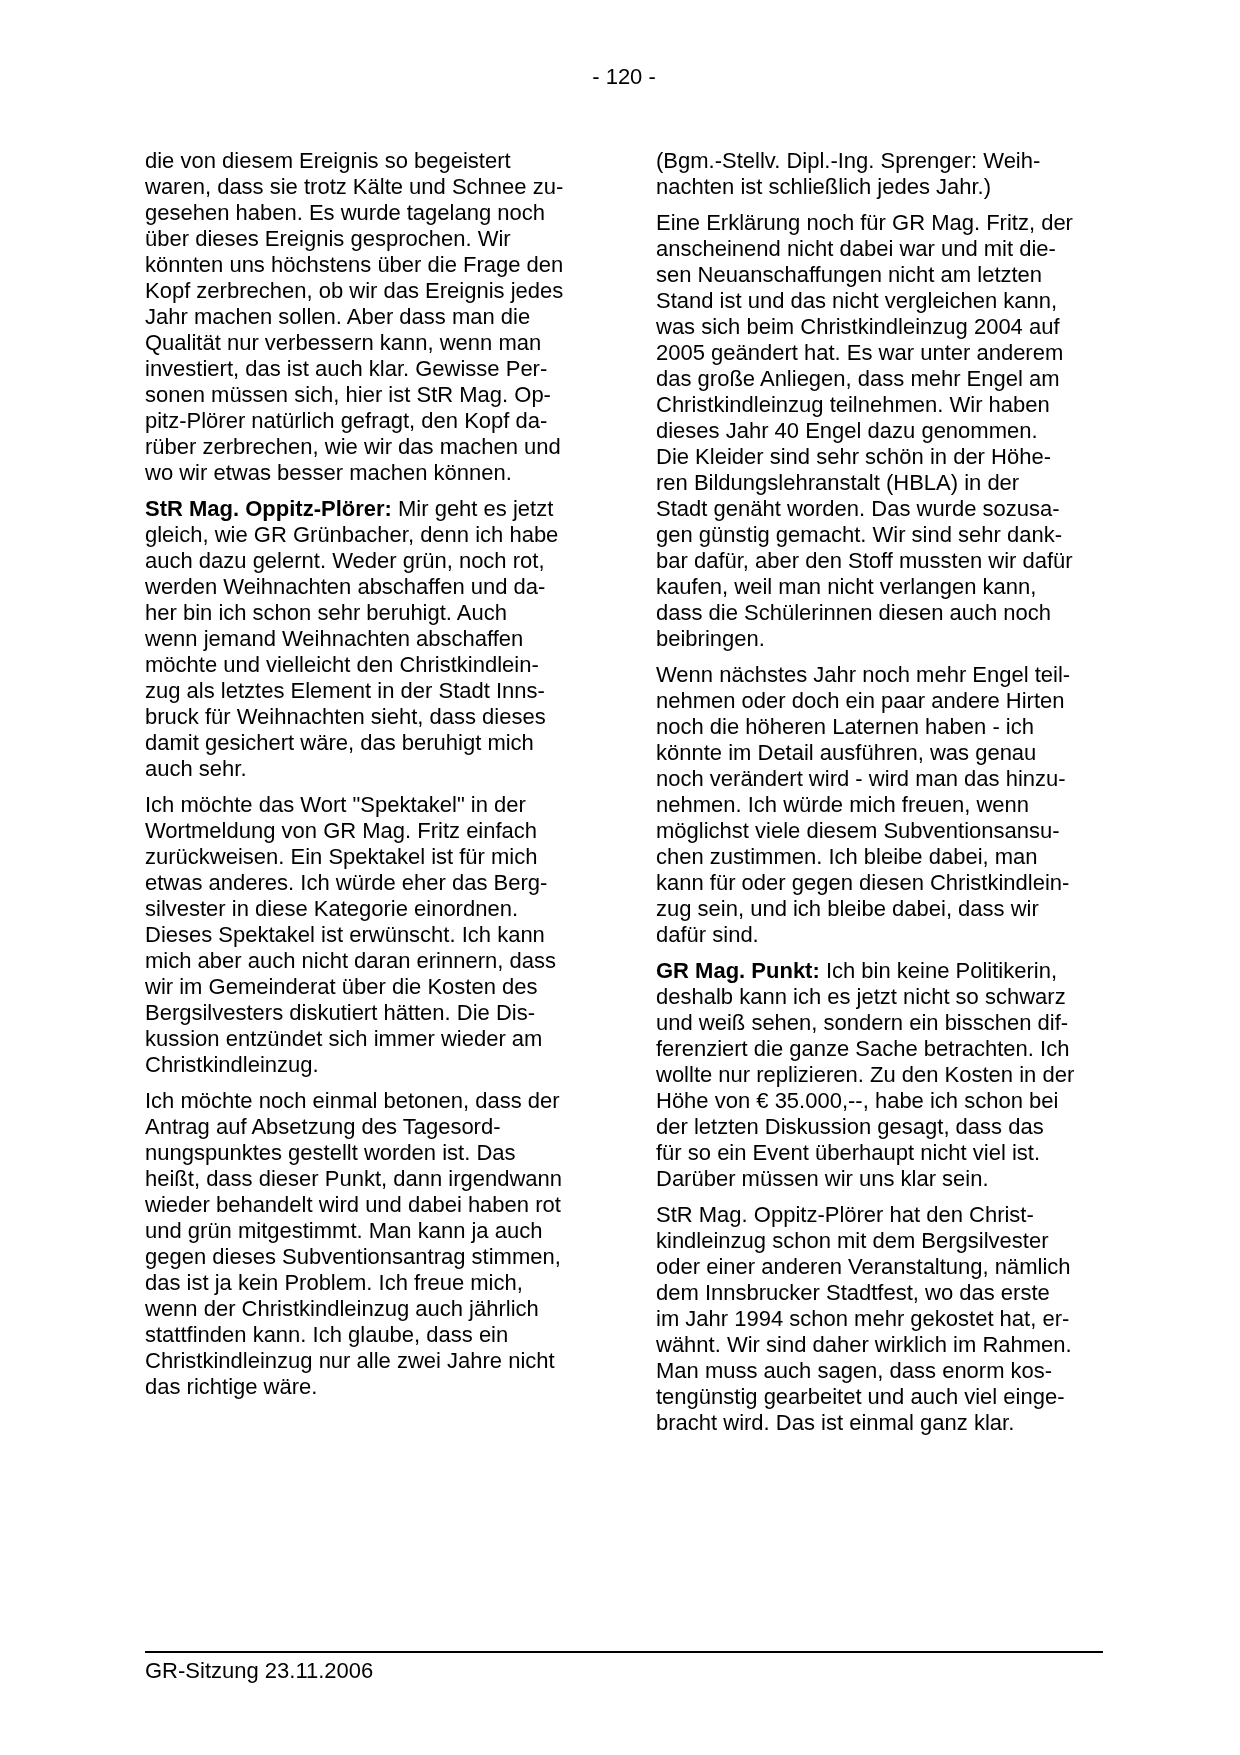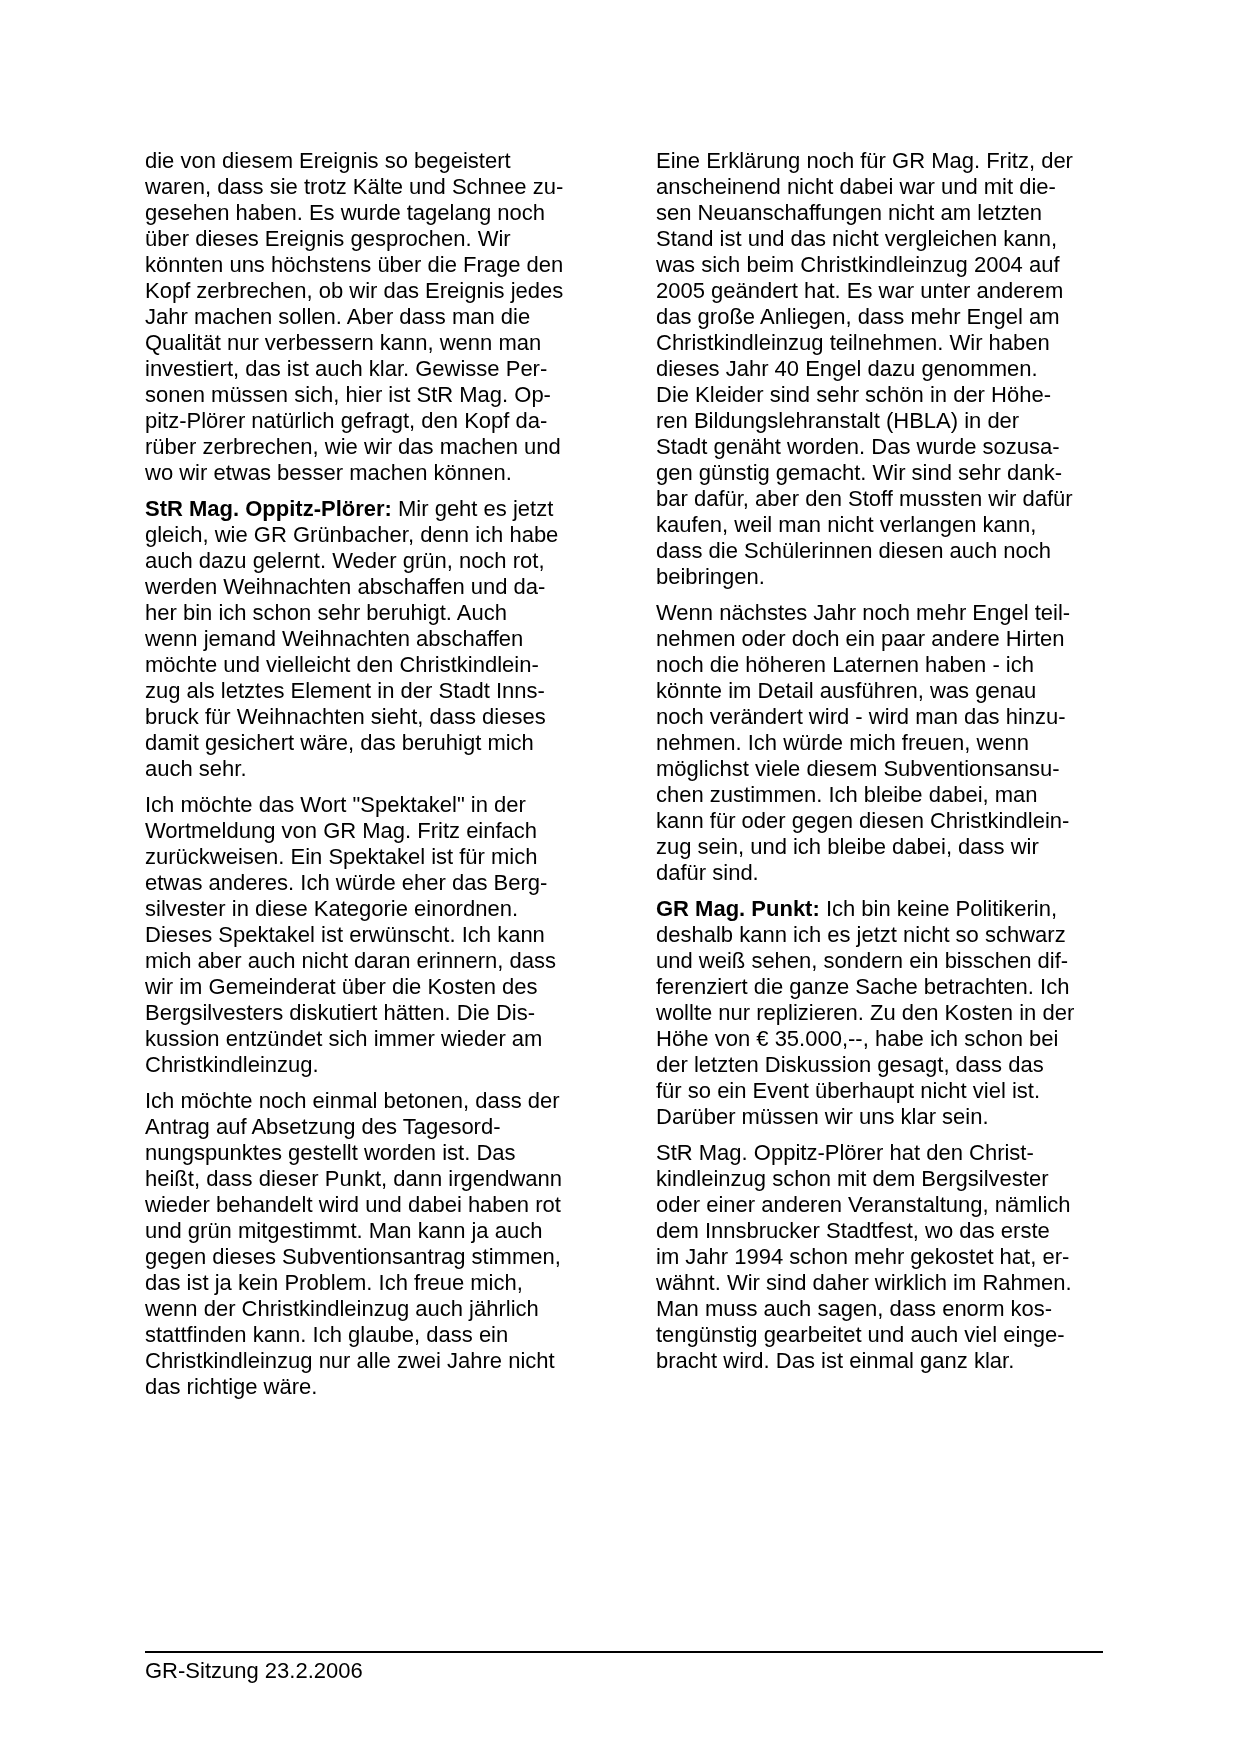--- a/index.html
+++ b/index.html
@@ -47,20 +47,21 @@
     left: 145px;
     top: 1658px;
     font-size: 22px;
     line-height: 26px;
   }
 </style>
 </head>
 <body>
 
 <div class="page">
+  <div class="page-number">- 120 -</div>
 
   <div class="col col-left">
       <p class="para"><span>die von diesem Ereignis so begeistert
 waren, dass sie trotz Kälte und Schnee zu-
 gesehen haben. Es wurde tagelang noch
 über dieses Ereignis gesprochen. Wir
 könnten uns höchstens über die Frage den
 Kopf zerbrechen, ob wir das Ereignis jedes
 Jahr machen sollen. Aber dass man die
 Qualität nur verbessern kann, wenn man
@@ -99,20 +100,22 @@
 und grün mitgestimmt. Man kann ja auch
 gegen dieses Subventionsantrag stimmen,
 das ist ja kein Problem. Ich freue mich,
 wenn der Christkindleinzug auch jährlich
 stattfinden kann. Ich glaube, dass ein
 Christkindleinzug nur alle zwei Jahre nicht
 das richtige wäre.</span></p>
     </div>
 
   <div class="col col-right">
+      <p class="para"><span>(Bgm.-Stellv. Dipl.-Ing. Sprenger: Weih-
+nachten ist schließlich jedes Jahr.)</span></p>
       <p class="para"><span>Eine Erklärung noch für GR Mag. Fritz, der
 anscheinend nicht dabei war und mit die-
 sen Neuanschaffungen nicht am letzten
 Stand ist und das nicht vergleichen kann,
 was sich beim Christkindleinzug 2004 auf
 2005 geändert hat. Es war unter anderem
 das große Anliegen, dass mehr Engel am
 Christkindleinzug teilnehmen. Wir haben
 dieses Jahr 40 Engel dazu genommen.
 Die Kleider sind sehr schön in der Höhe-
@@ -149,14 +152,14 @@
 dem Innsbrucker Stadtfest, wo das erste
 im Jahr 1994 schon mehr gekostet hat, er-
 wähnt. Wir sind daher wirklich im Rahmen.
 Man muss auch sagen, dass enorm kos-
 tengünstig gearbeitet und auch viel einge-
 bracht wird. Das ist einmal ganz klar.</span></p>
     </div>
 
   <div class="footer-rule"></div>
 
-  <div class="footer-text">GR-Sitzung 23.2.2006</div>
+  <div class="footer-text">GR-Sitzung 23.11.2006</div>
 </div>
 
 </body></html>

